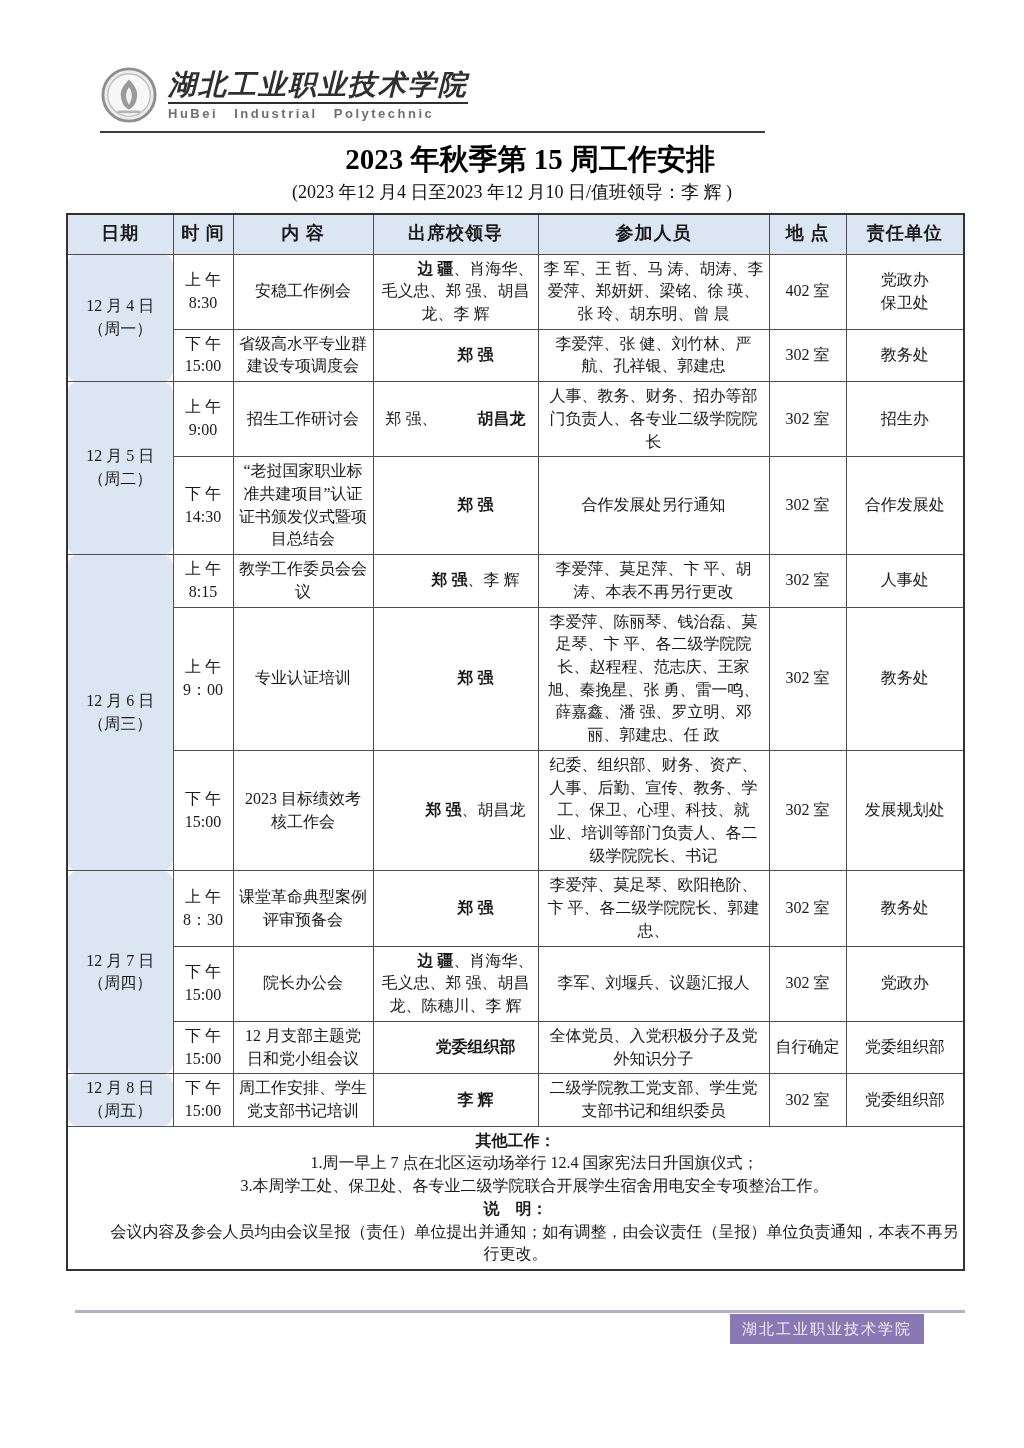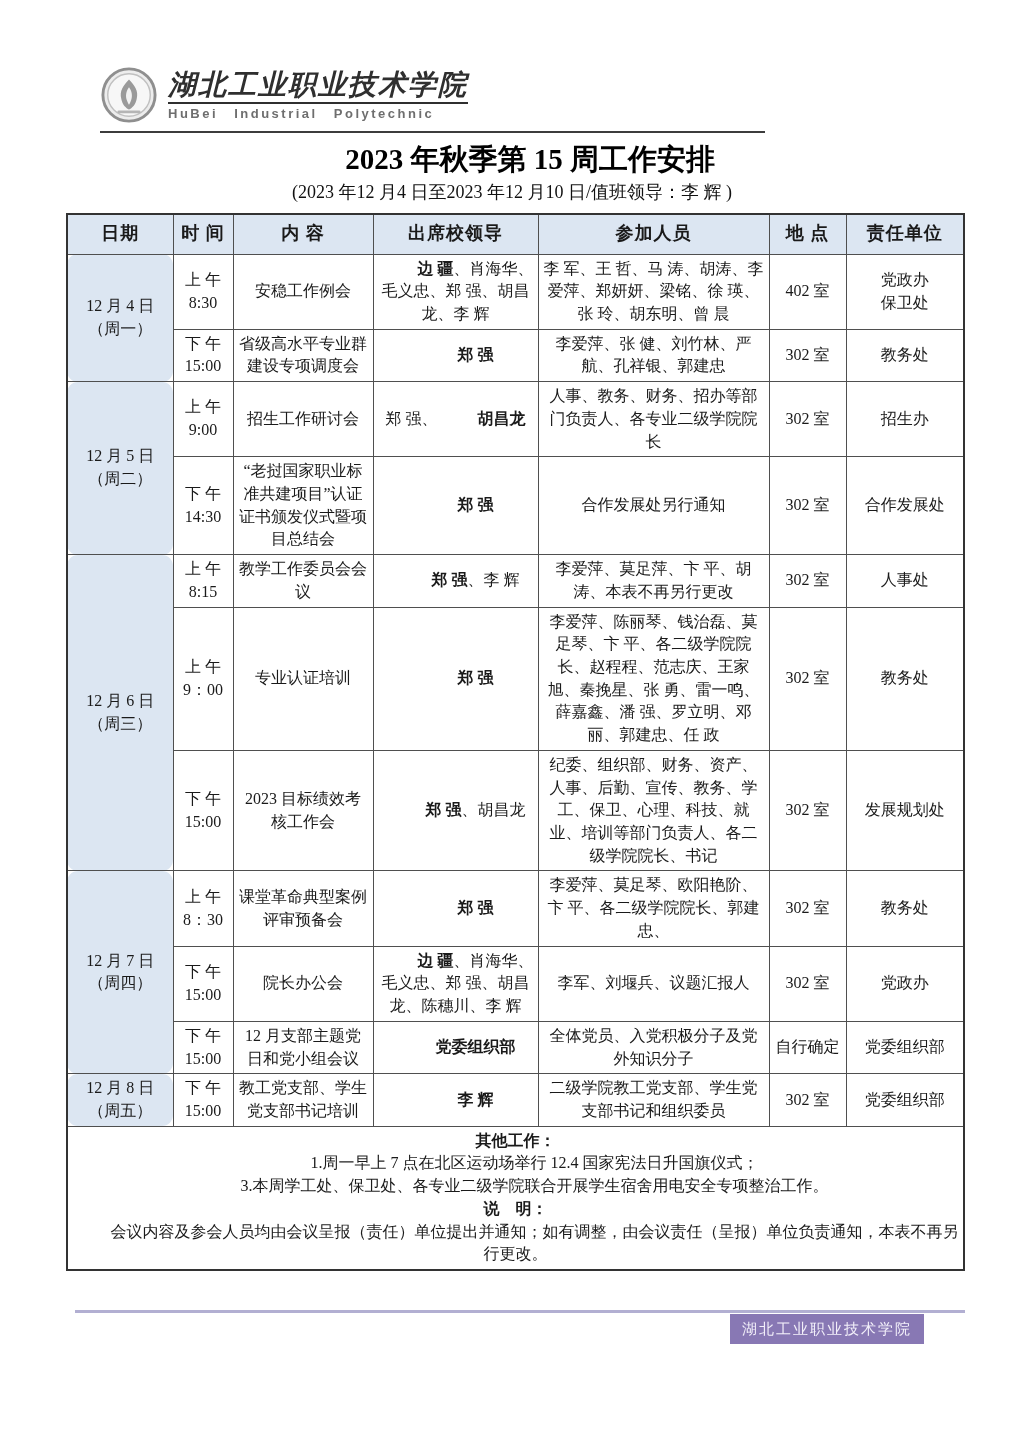--- a/index.html
+++ b/index.html
@@ -242,21 +242,21 @@
             <td class="leaders-cell"><span class="bold">党委组织部</span></td>
             <td class="participants-cell">全体党员、入党积极分子及党外知识分子</td>
             <td class="location-cell">自行确定</td>
             <td class="unit-cell">党委组织部</td>
           </tr>
           <tr>
             <td class="date-cell" rowspan="1">12 月 8 日
 （周五）</td>
             <td class="time-cell">下 午
 15:00</td>
-            <td class="content-cell">教工党支部、学生党支部书记培训</td>
+            <td class="content-cell">周工作安排、学生党支部书记培训</td>
             <td class="leaders-cell"><span class="bold">李 辉</span></td>
             <td class="participants-cell">二级学院教工党支部、学生党支部书记和组织委员</td>
             <td class="location-cell">302 室</td>
             <td class="unit-cell">党委组织部</td>
           </tr>
         </tbody>
       <tbody>
         <tr>
           <td class="notes-cell" colspan="7">
             <div class="notes-heading">其他工作：</div>

